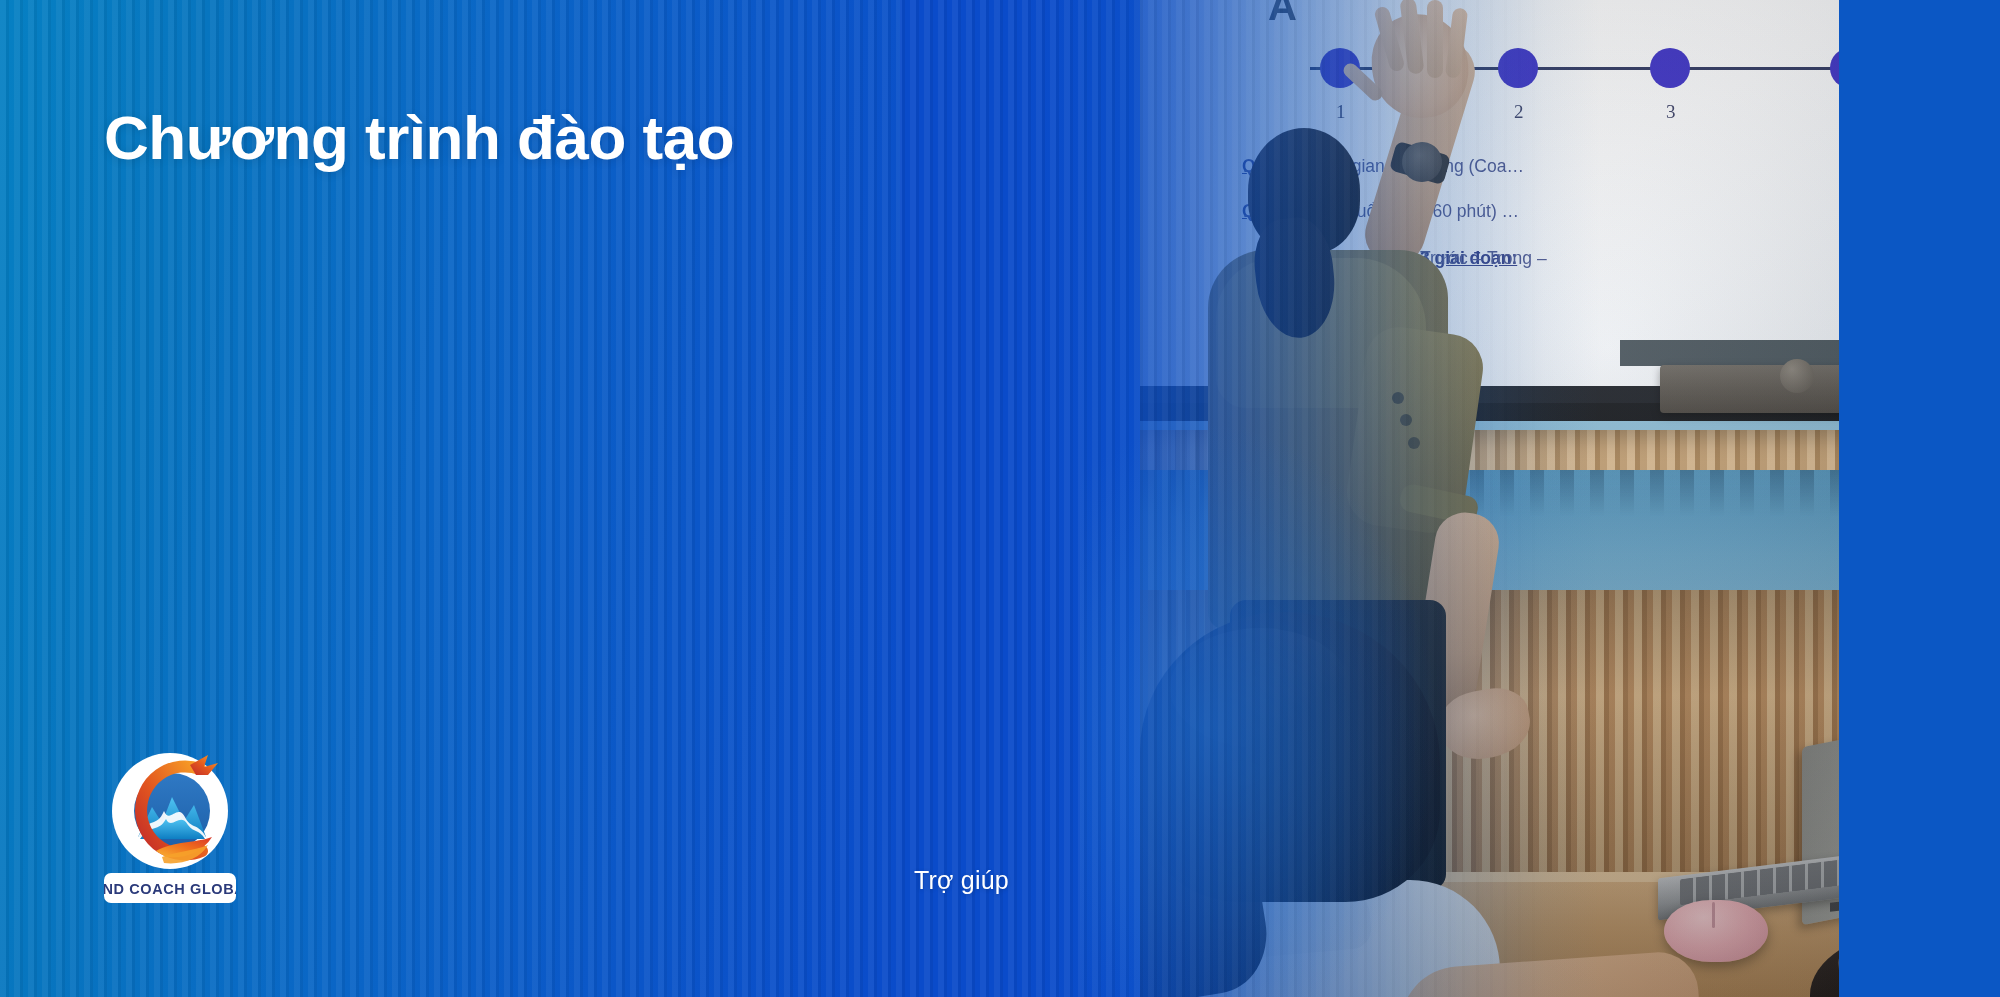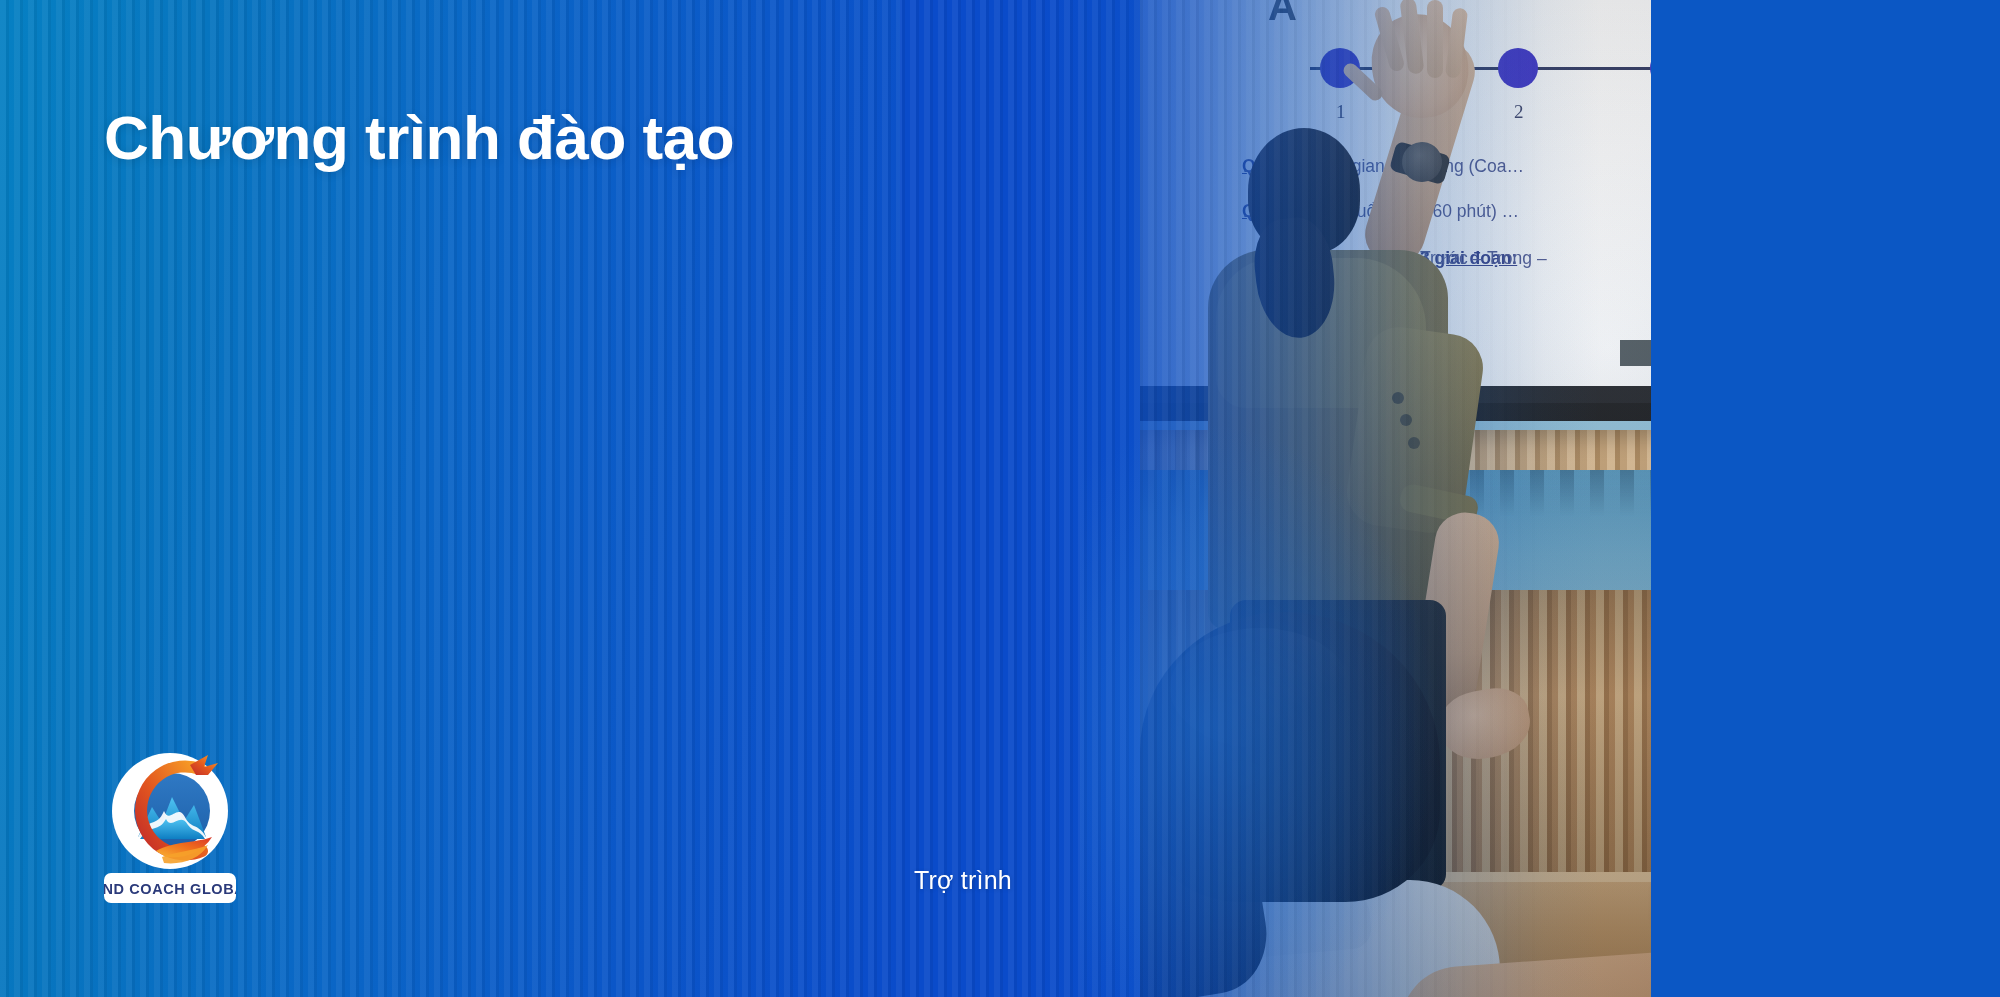--- a/index.html
+++ b/index.html
@@ -6,21 +6,21 @@
   * { margin:0; padding:0; box-sizing:border-box; }
   html,body {
     width:2000px; height:997px;
     overflow:hidden;
     background:#0b57c4;
     font-family:"Liberation Sans","DejaVu Sans",sans-serif;
   }
 
   .banner {
     position:relative;
-    width:1651px; height:997px;
+    width:1839px; height:997px;
     overflow:hidden;
     background:#737373;
   }
 
   
   .photo {
     position:absolute;
     left:1020px; top:0;
     width:980px; height:997px;
     overflow:hidden;
@@ -569,21 +569,21 @@
 
   <div class="blue-base"></div>
   <div class="blue-fade"></div>
   <div class="blue-soft-blob"></div>
   <div class="stripes"></div>
 
   <h1 class="headline">
     <span class="ln">Chương trình đào tạo</span>
   </h1>
 
-  <a class="help-link">Trợ trình</a>
+  <a class="help-link">Trợ giúp</a>
 
   <div class="logo">
     <svg viewBox="0 0 132 168" xmlns="http://www.w3.org/2000/svg" aria-hidden="true">
       <defs>
         <linearGradient id="gDragon" x1="0" y1="1" x2="1" y2="0">
           <stop offset="0%" stop-color="#c0282a"></stop>
           <stop offset="45%" stop-color="#e2561f"></stop>
           <stop offset="100%" stop-color="#f9a327"></stop>
         </linearGradient>
         <linearGradient id="gPhoenix" x1="0" y1="1" x2="1" y2="0">

